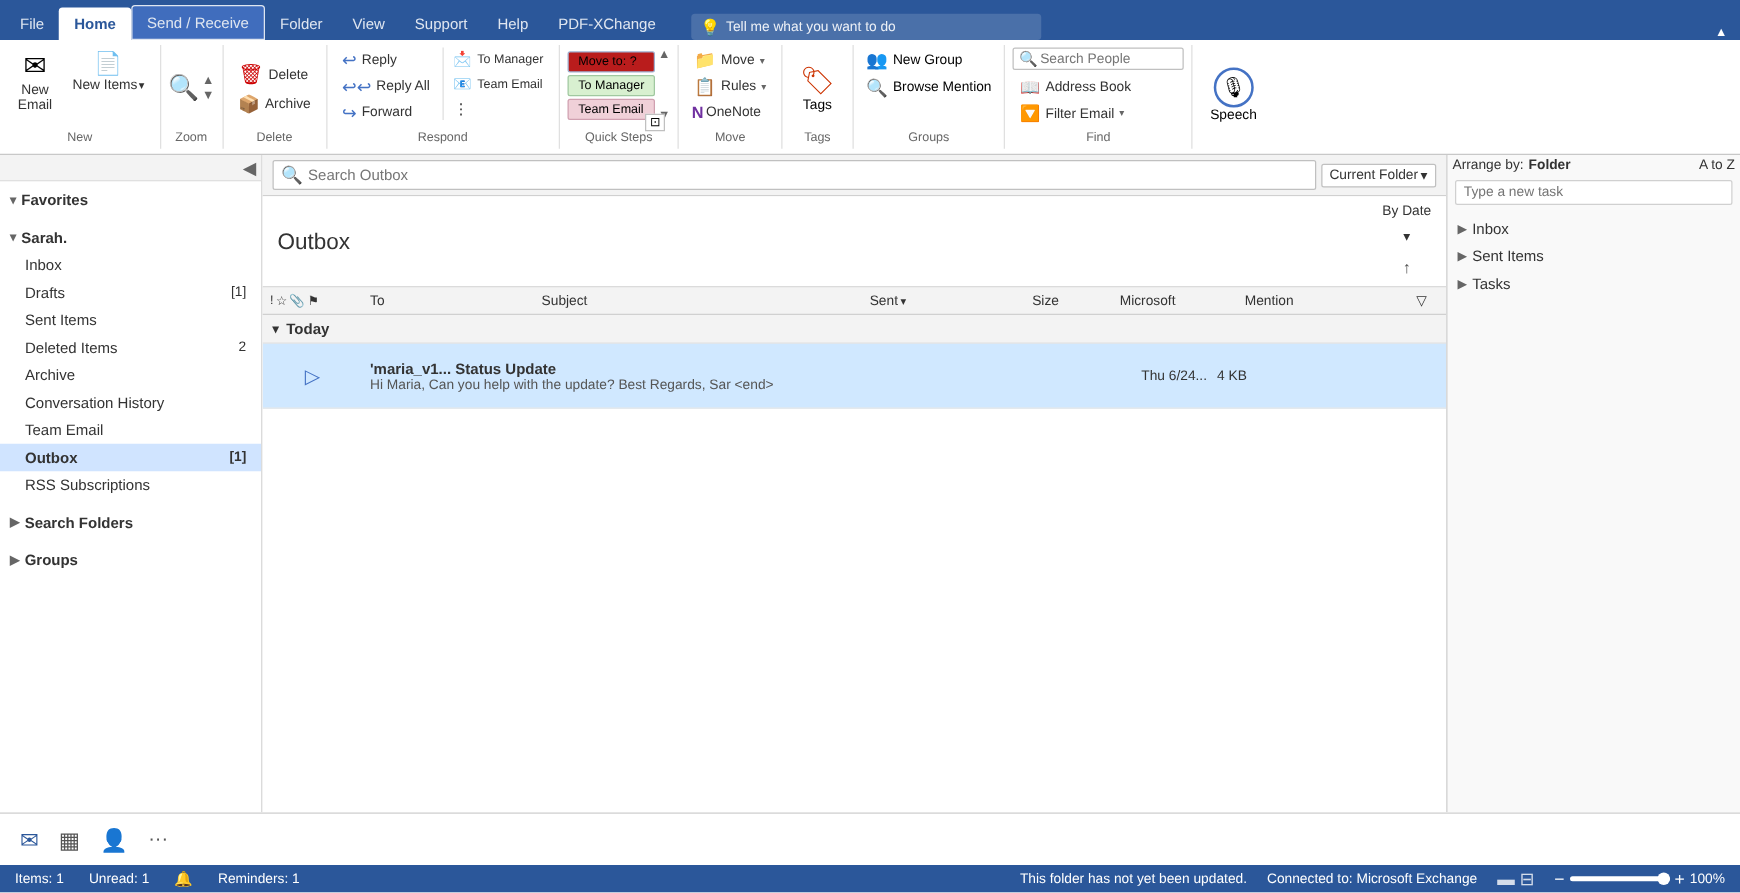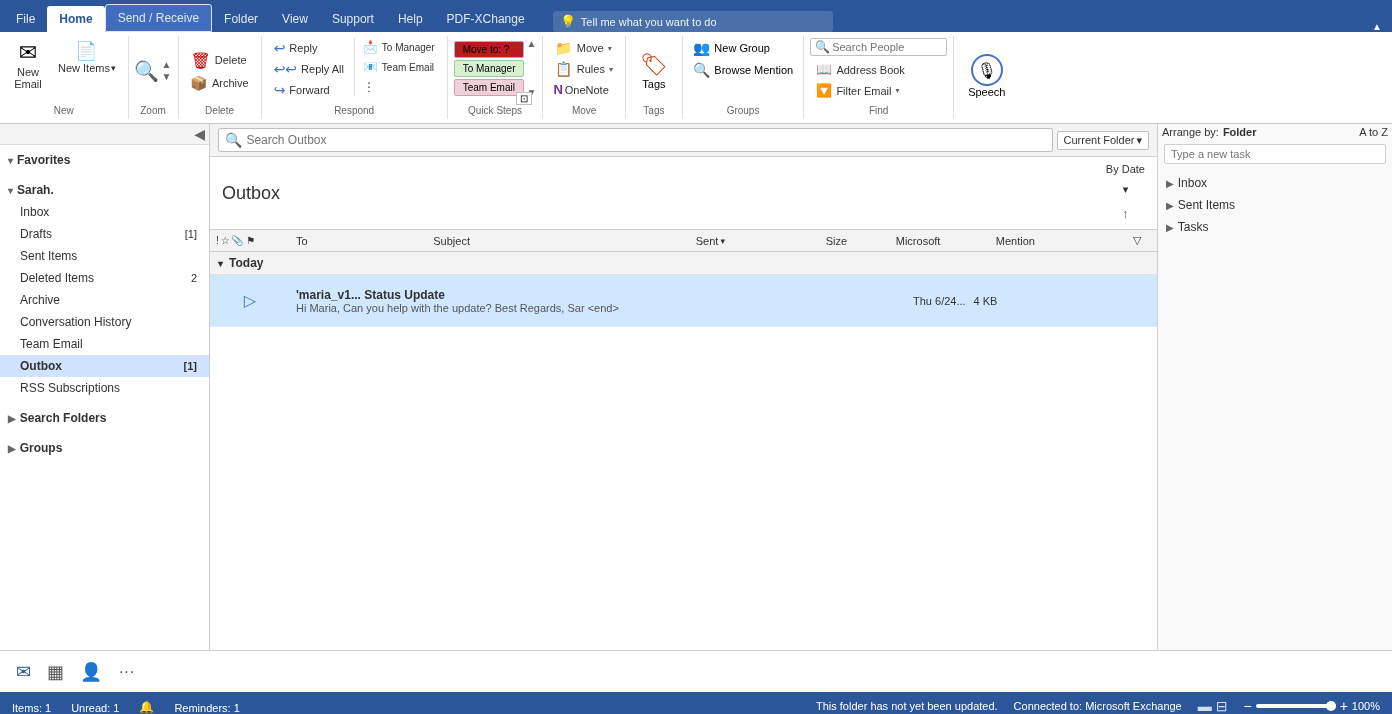--- a/index.html
+++ b/index.html
@@ -110,21 +110,21 @@
     .right-folder-item { display: flex; align-items: center; gap: 4px; padding: 4px 8px; font-size: 12px; color: #333; cursor: pointer; }
     .right-folder-arrow { font-size: 10px; color: #666; }
 
     
     .bottom-nav { height: 42px; background: #fff; border-top: 1px solid #d0d0d0; display: flex; align-items: center; padding: 0 12px; gap: 8px; }
     .nav-icon { font-size: 18px; cursor: pointer; color: #555; padding: 4px; border-radius: 3px; }
     .nav-icon.active { color: #2b579a; }
     .nav-more { font-size: 16px; color: #555; cursor: pointer; padding: 4px; }
 
     
-    .status-bar { height: 22px; background: #2b579a; display: flex; align-items: flex-end; padding: 0 12px; gap: 20px; font-size: 11px; color: #fff; }
+    .status-bar { height: 22px; background: #2b579a; display: flex; align-items: center; padding: 0 12px; gap: 20px; font-size: 11px; color: #fff; }
     .status-right { margin-left: auto; display: flex; align-items: center; gap: 16px; }
     .zoom-control { display: flex; align-items: center; gap: 4px; }
     .zoom-slider { width: 80px; height: 4px; background: #fff; border-radius: 2px; position: relative; cursor: pointer; }
     .zoom-slider-thumb { width: 10px; height: 10px; background: #fff; border-radius: 50%; position: absolute; top: -3px; right: 0; }
     .view-icons { display: flex; gap: 4px; }
     .view-icon { font-size: 14px; color: #fff; cursor: pointer; opacity: 0.8; }
 
     .dropdown-arrow { font-size: 8px; color: #666; }
 
     .onenote-btn { display: flex; align-items: center; gap: 2px; padding: 2px 4px; cursor: pointer; font-size: 11px; }

